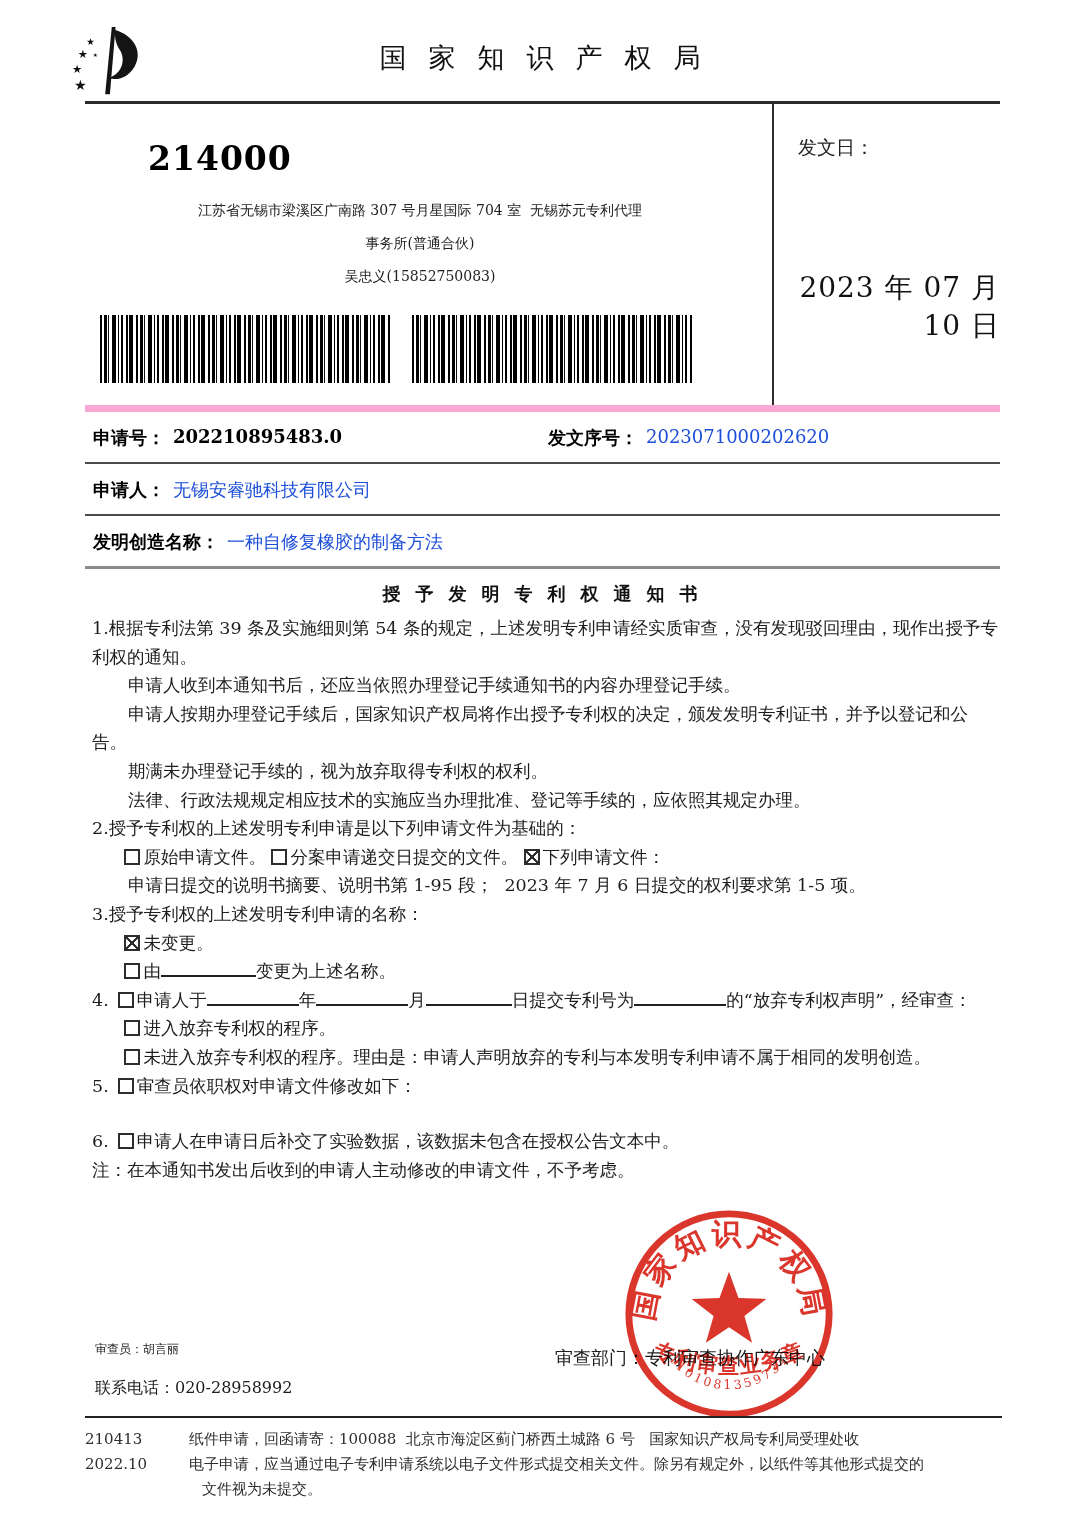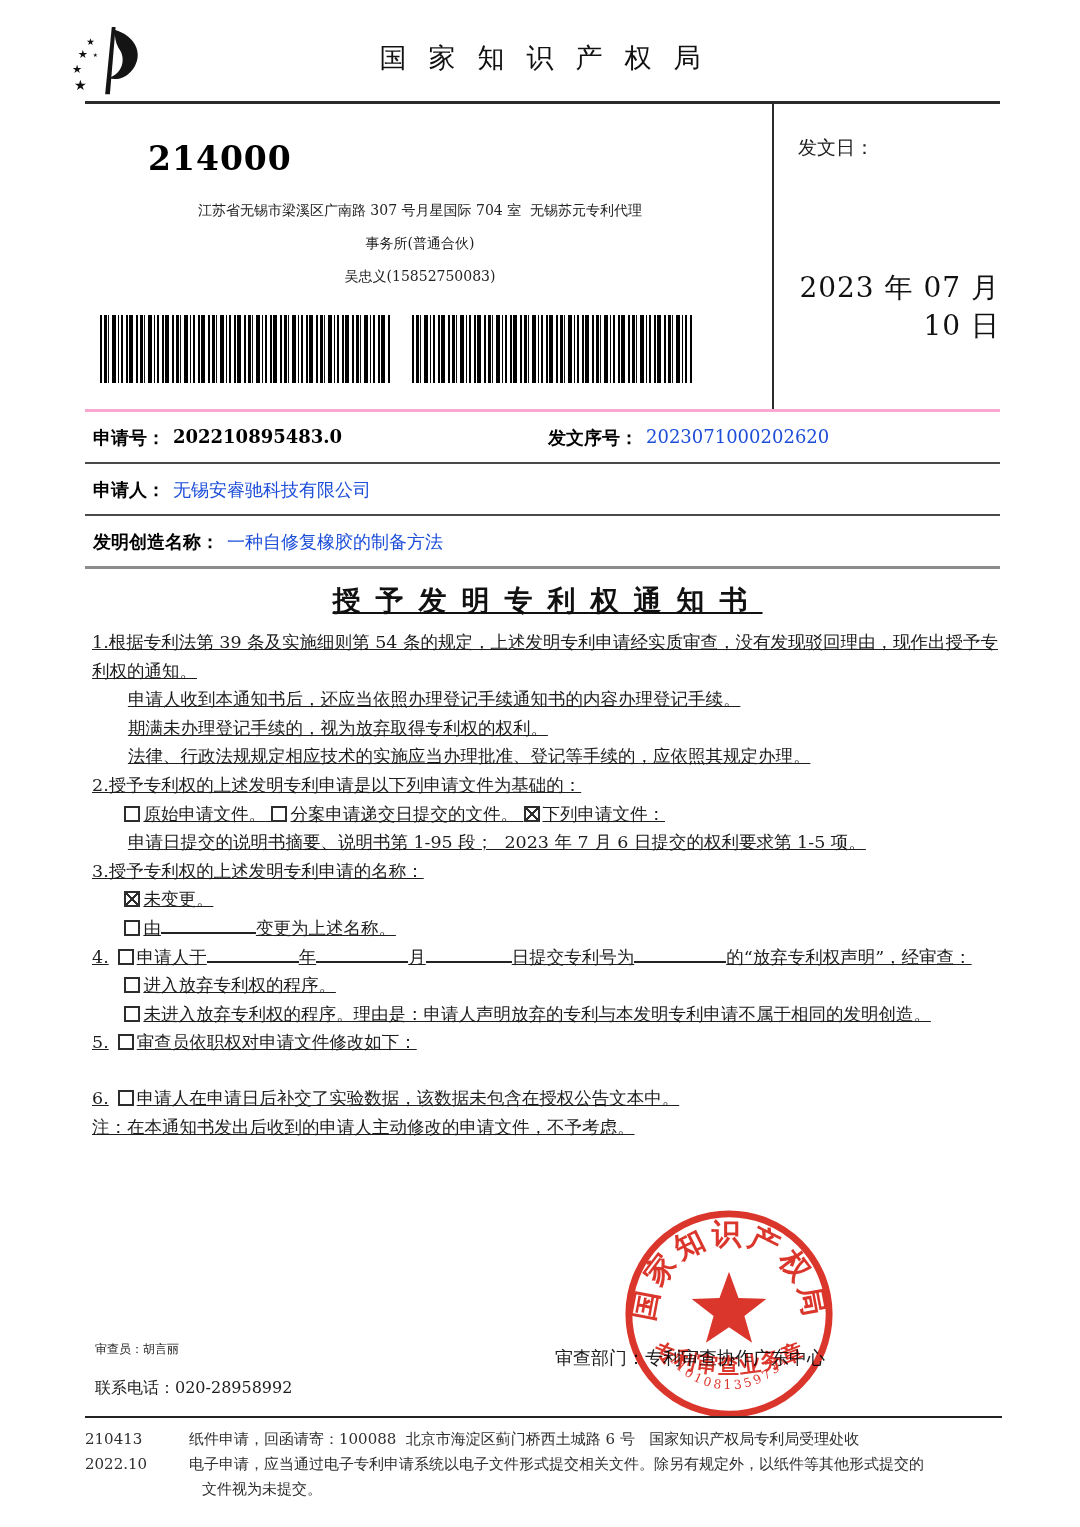--- a/index.html
+++ b/index.html
@@ -12,21 +12,21 @@
   
   .hdr { position:relative; height:103px; }
   .hdr-logo { position:absolute; left:72px; top:24px; }
   .hdr-title {
     position:absolute; left:0; right:0; top:40px; text-align:center;
     font-size:27px; font-weight:normal; letter-spacing:22px; text-indent:22px;
     color:#111;
   }
   .rule-top { position:absolute; left:85px; right:80px; top:101px; border-top:3px solid #2b2b2b; }
   
-  .topbox { display:flex; margin:0 80px 0 85px; height:309px; border-bottom:3px solid #f9a8d4; margin-top:0; }
+  .topbox { display:flex; margin:0 80px 0 85px; height:309px; border-bottom:7px solid #f9a8d4; margin-top:0; }
   .cell-left { width:689px; border-right:2px solid #2b2b2b; padding-top:36px; }
   .postal { font-size:33px; font-weight:bold; padding-left:63px; letter-spacing:1px; color:#000; }
   .addr-wrap { width:640px; margin-left:15px; margin-top:16px; text-align:center; font-size:14px; line-height:33px; color:#222; }
   .addr-line { white-space:pre-wrap; }
   .barcodes { display:flex; gap:22px; margin-left:15px; margin-top:22px; }
   .barcode { height:68px; background:repeating-linear-gradient(90deg,
       #000 0 2px,#fff 2px 4px,#000 4px 7px,#fff 7px 8px,#111 8px 9px,#fff 9px 12px,
       #000 12px 16px,#fff 16px 18px,#000 18px 19px,#fff 19px 21px,#000 21px 23px,#fff 23px 26px,
       #000 26px 28px,#fff 28px 29px,#000 29px 33px,#fff 33px 36px); }
   .bc1 { width:290px; }
@@ -36,24 +36,24 @@
   .date-value { margin-top:108px; font-size:28px; color:#111; letter-spacing:1px;text-align:right; }
   
   .meta-row { margin:0 80px 0 85px; border-bottom:2px solid #4a4a4a; padding:14px 8px 12px 8px; font-size:18px; display:flex; }
   .meta-row.last { border-bottom:3px solid #8c8c8c; }
   .meta-label { font-weight:bold; color:#000; }
   .meta-value { margin-left:8px; color:#1d4ed8; }
   .meta-value.bold { font-weight:bold; color:#000; }
   .meta-cell-a { width:455px; display:flex; }
   .meta-cell-b { display:flex; }
   
-  .notice-title { text-align:center; margin-top:13px; font-size:28px; letter-spacing:15px; text-indent:15px; color:#111;text-decoration:underline; }
+  .notice-title { text-align:center; margin-top:13px; font-size:18px; letter-spacing:15px; text-indent:15px; color:#111; }
   
   .body { margin:8px 78px 0 92px; font-size:17.5px; line-height:28.6px; color:#1d1d1d; }
-  .body p { white-space:pre-wrap;text-decoration:underline; }
+  .body p { white-space:pre-wrap; }
   .ind2 { text-indent:2.05em; }
   .indcb { text-indent:1.85em; }
   .cb {
     display:inline-block; width:16px; height:16px; border:2px solid #2d2d2d;
     vertical-align:-2px; margin-right:3px; background:#fff;
   }
   .cb.checked {
     background:
       linear-gradient(to top right, transparent 44%, #2d2d2d 44% 56%, transparent 56%),
       linear-gradient(to top left,  transparent 44%, #2d2d2d 44% 56%, transparent 56%);
@@ -133,20 +133,21 @@
   <div class="meta-row last">
     <span class="meta-label">发明创造名称：</span>
     <span class="meta-value">一种自修复橡胶的制备方法</span>
   </div>
 
   <h2 class="notice-title">授予发明专利权通知书</h2>
 
   <div class="body">
     <p>1.根据专利法第 39 条及实施细则第 54 条的规定，上述发明专利申请经实质审查，没有发现驳回理由，现作出授予专利权的通知。</p>
     <p class="ind2">申请人收到本通知书后，还应当依照办理登记手续通知书的内容办理登记手续。</p>
+    <p class="ind2">申请人按期办理登记手续后，国家知识产权局将作出授予专利权的决定，颁发发明专利证书，并予以登记和公告。</p>
     <p class="ind2">期满未办理登记手续的，视为放弃取得专利权的权利。</p>
     <p class="ind2">法律、行政法规规定相应技术的实施应当办理批准、登记等手续的，应依照其规定办理。</p>
 
     <p>2.授予专利权的上述发明专利申请是以下列申请文件为基础的：</p>
     <p class="indcb"><span class="cb"></span><span>原始申请文件。</span> <span class="cb"></span><span>分案申请递交日提交的文件。</span> <span class="cb checked"></span><span>下列申请文件：</span></p>
     <p class="ind2">申请日提交的说明书摘要、说明书第 1-95 段；  2023 年 7 月 6 日提交的权利要求第 1-5 项。</p>
 
     <p>3.授予专利权的上述发明专利申请的名称：</p>
     <p class="indcb"><span class="cb checked"></span><span>未变更。</span></p>
     <p class="indcb"><span class="cb"></span><span>由</span><span class="blank w95"></span><span>变更为上述名称。</span></p>

